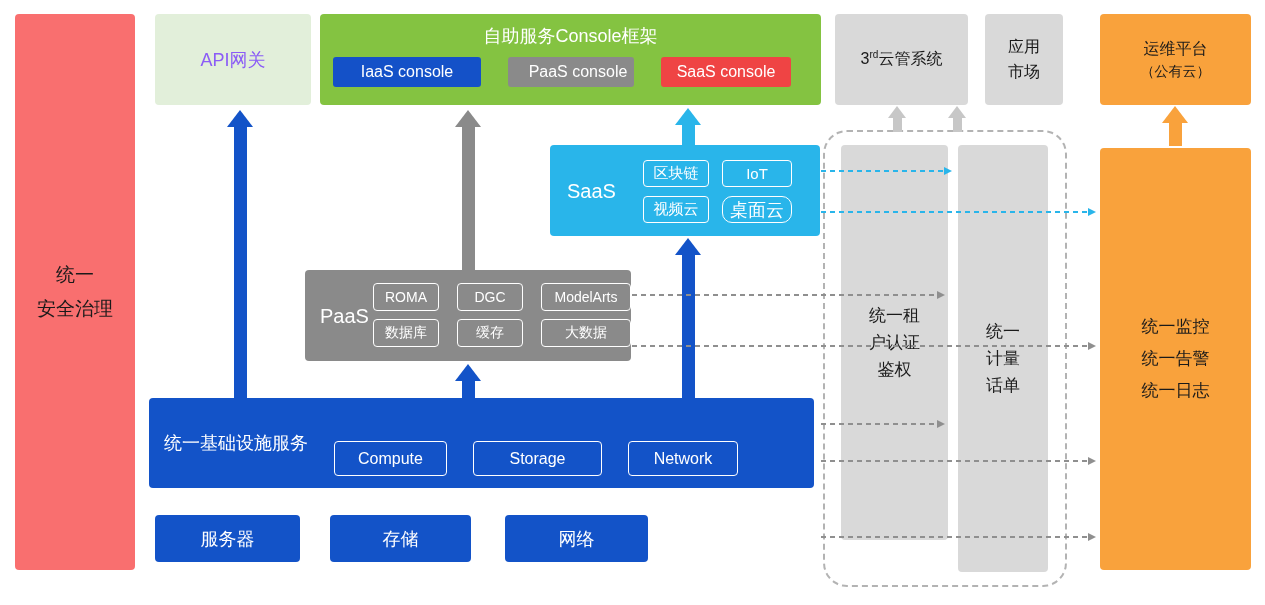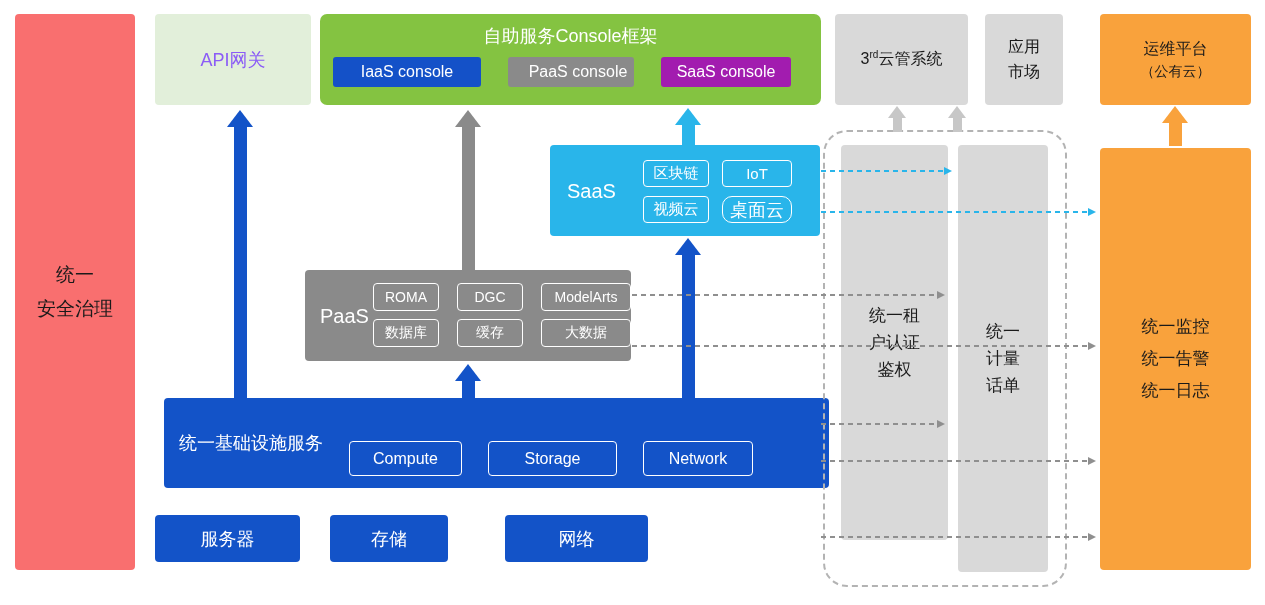--- a/index.html
+++ b/index.html
@@ -5,21 +5,21 @@
   * { margin:0; padding:0; box-sizing:border-box; }
   html,body { background:#fff; }
   body { font-family:"Liberation Sans","DejaVu Sans",sans-serif; color:#1a1a1a; }
   #canvas { position:relative; width:1265px; height:605px; background:#fff; overflow:hidden; }
 
   .box { position:absolute; display:flex; align-items:center; justify-content:center;
          text-align:center; border-radius:4px; }
 
   .bg-red    { background:#f96f6f; color:#1a1a1a; }
   .bg-lgreen { background:#e2efda; color:#8b5cf6; }
-  .bg-green  { background:#84c341; color:#ffffff;border-radius:7px; }
+  .bg-green  { background:#84c341; color:#ffffff; }
   .bg-blue   { background:#1353c8; color:#ffffff; }
   .bg-gray   { background:#8a8a8a; color:#ffffff; }
   .bg-cyan   { background:#29b5ea; color:#ffffff; }
   .bg-lgray  { background:#d9d9d9; color:#1a1a1a; }
   .bg-orange { background:#f9a23c; color:#1a1a1a; }
 
   .cbox { height:30px; display:flex; align-items:center; justify-content:center;
           color:#fff; font-size:16px; border-radius:3px; }
   .sub  { border:1.5px solid #fff; border-radius:4px; display:flex; align-items:center;
           justify-content:center; color:#fff; }
@@ -63,21 +63,21 @@
 
   <div class="box bg-lgreen" style="left:155px;top:14px;width:156px;height:91px;font-size:18px;">
     <span>API网关</span>
   </div>
 
   <div class="box bg-green" style="left:320px;top:14px;width:501px;height:91px;flex-direction:column;justify-content:flex-start;align-items:stretch;padding-top:10px;">
     <div style="font-size:18px;text-align:center;">自助服务Console框架</div>
     <div style="display:flex;gap:27px;margin-top:9px;padding-left:13px;">
       <div class="cbox" style="width:148px;background:#1451c8;">IaaS console</div>
       <div class="cbox" style="width:126px;background:#8a8a8a;padding-left:14px;">PaaS console</div>
-      <div class="cbox" style="width:130px;background:#a21caf;">SaaS console</div>
+      <div class="cbox" style="width:130px;background:#ef4444;">SaaS console</div>
     </div>
   </div>
 
   <div class="box bg-lgray" style="left:835px;top:14px;width:133px;height:91px;font-size:16px;">
     <span><span>3</span><sup style="font-size:10px;">rd</sup><span>云管系统</span></span>
   </div>
 
   <div class="box bg-lgray" style="left:985px;top:14px;width:78px;height:91px;font-size:16px;line-height:1.55;">
     <div>
       <div>应用</div>
@@ -107,33 +107,33 @@
     <div style="position:absolute;left:68px;top:13px;display:grid;grid-template-columns:66px 66px 90px;grid-auto-rows:28px;gap:8px 18px;">
       <div class="sub" style="font-size:14px;">ROMA</div>
       <div class="sub" style="font-size:14px;">DGC</div>
       <div class="sub" style="font-size:14px;">ModelArts</div>
       <div class="sub" style="font-size:14px;">数据库</div>
       <div class="sub" style="font-size:14px;">缓存</div>
       <div class="sub" style="font-size:14px;">大数据</div>
     </div>
   </div>
 
-  <div class="box bg-blue" style="left:164px;top:398px;width:665px;height:90px;">
+  <div class="box bg-blue" style="left:149px;top:398px;width:665px;height:90px;">
     <span style="position:absolute;left:15px;top:50%;transform:translateY(-50%);font-size:18px;">统一基础设施服务</span>
     <div style="position:absolute;left:185px;top:27px;display:flex;gap:26px;margin-top:16px;">
       <div class="sub" style="width:113px;height:35px;font-size:16px;">Compute</div>
       <div class="sub" style="width:129px;height:35px;font-size:16px;">Storage</div>
       <div class="sub" style="width:110px;height:35px;font-size:16px;">Network</div>
     </div>
   </div>
 
   <div class="box bg-blue" style="left:155px;top:515px;width:145px;height:47px;font-size:18px;">
     <span>服务器</span>
   </div>
-  <div class="box bg-blue" style="left:330px;top:515px;width:118px;height:47px;font-size:18px;text-align:center;">
+  <div class="box bg-blue" style="left:330px;top:515px;width:141px;height:47px;font-size:18px;text-align:center;">
     <span>存储</span>
   </div>
   <div class="box bg-blue" style="left:505px;top:515px;width:143px;height:47px;font-size:18px;">
     <span>网络</span>
   </div>
 
   <div class="dashed-frame" style="left:823px;top:130px;width:244px;height:457px;"></div>
 
   <div class="box bg-lgray vbar" style="left:841px;top:145px;width:107px;height:395px;font-size:17px;line-height:1.6;">
     <div>

